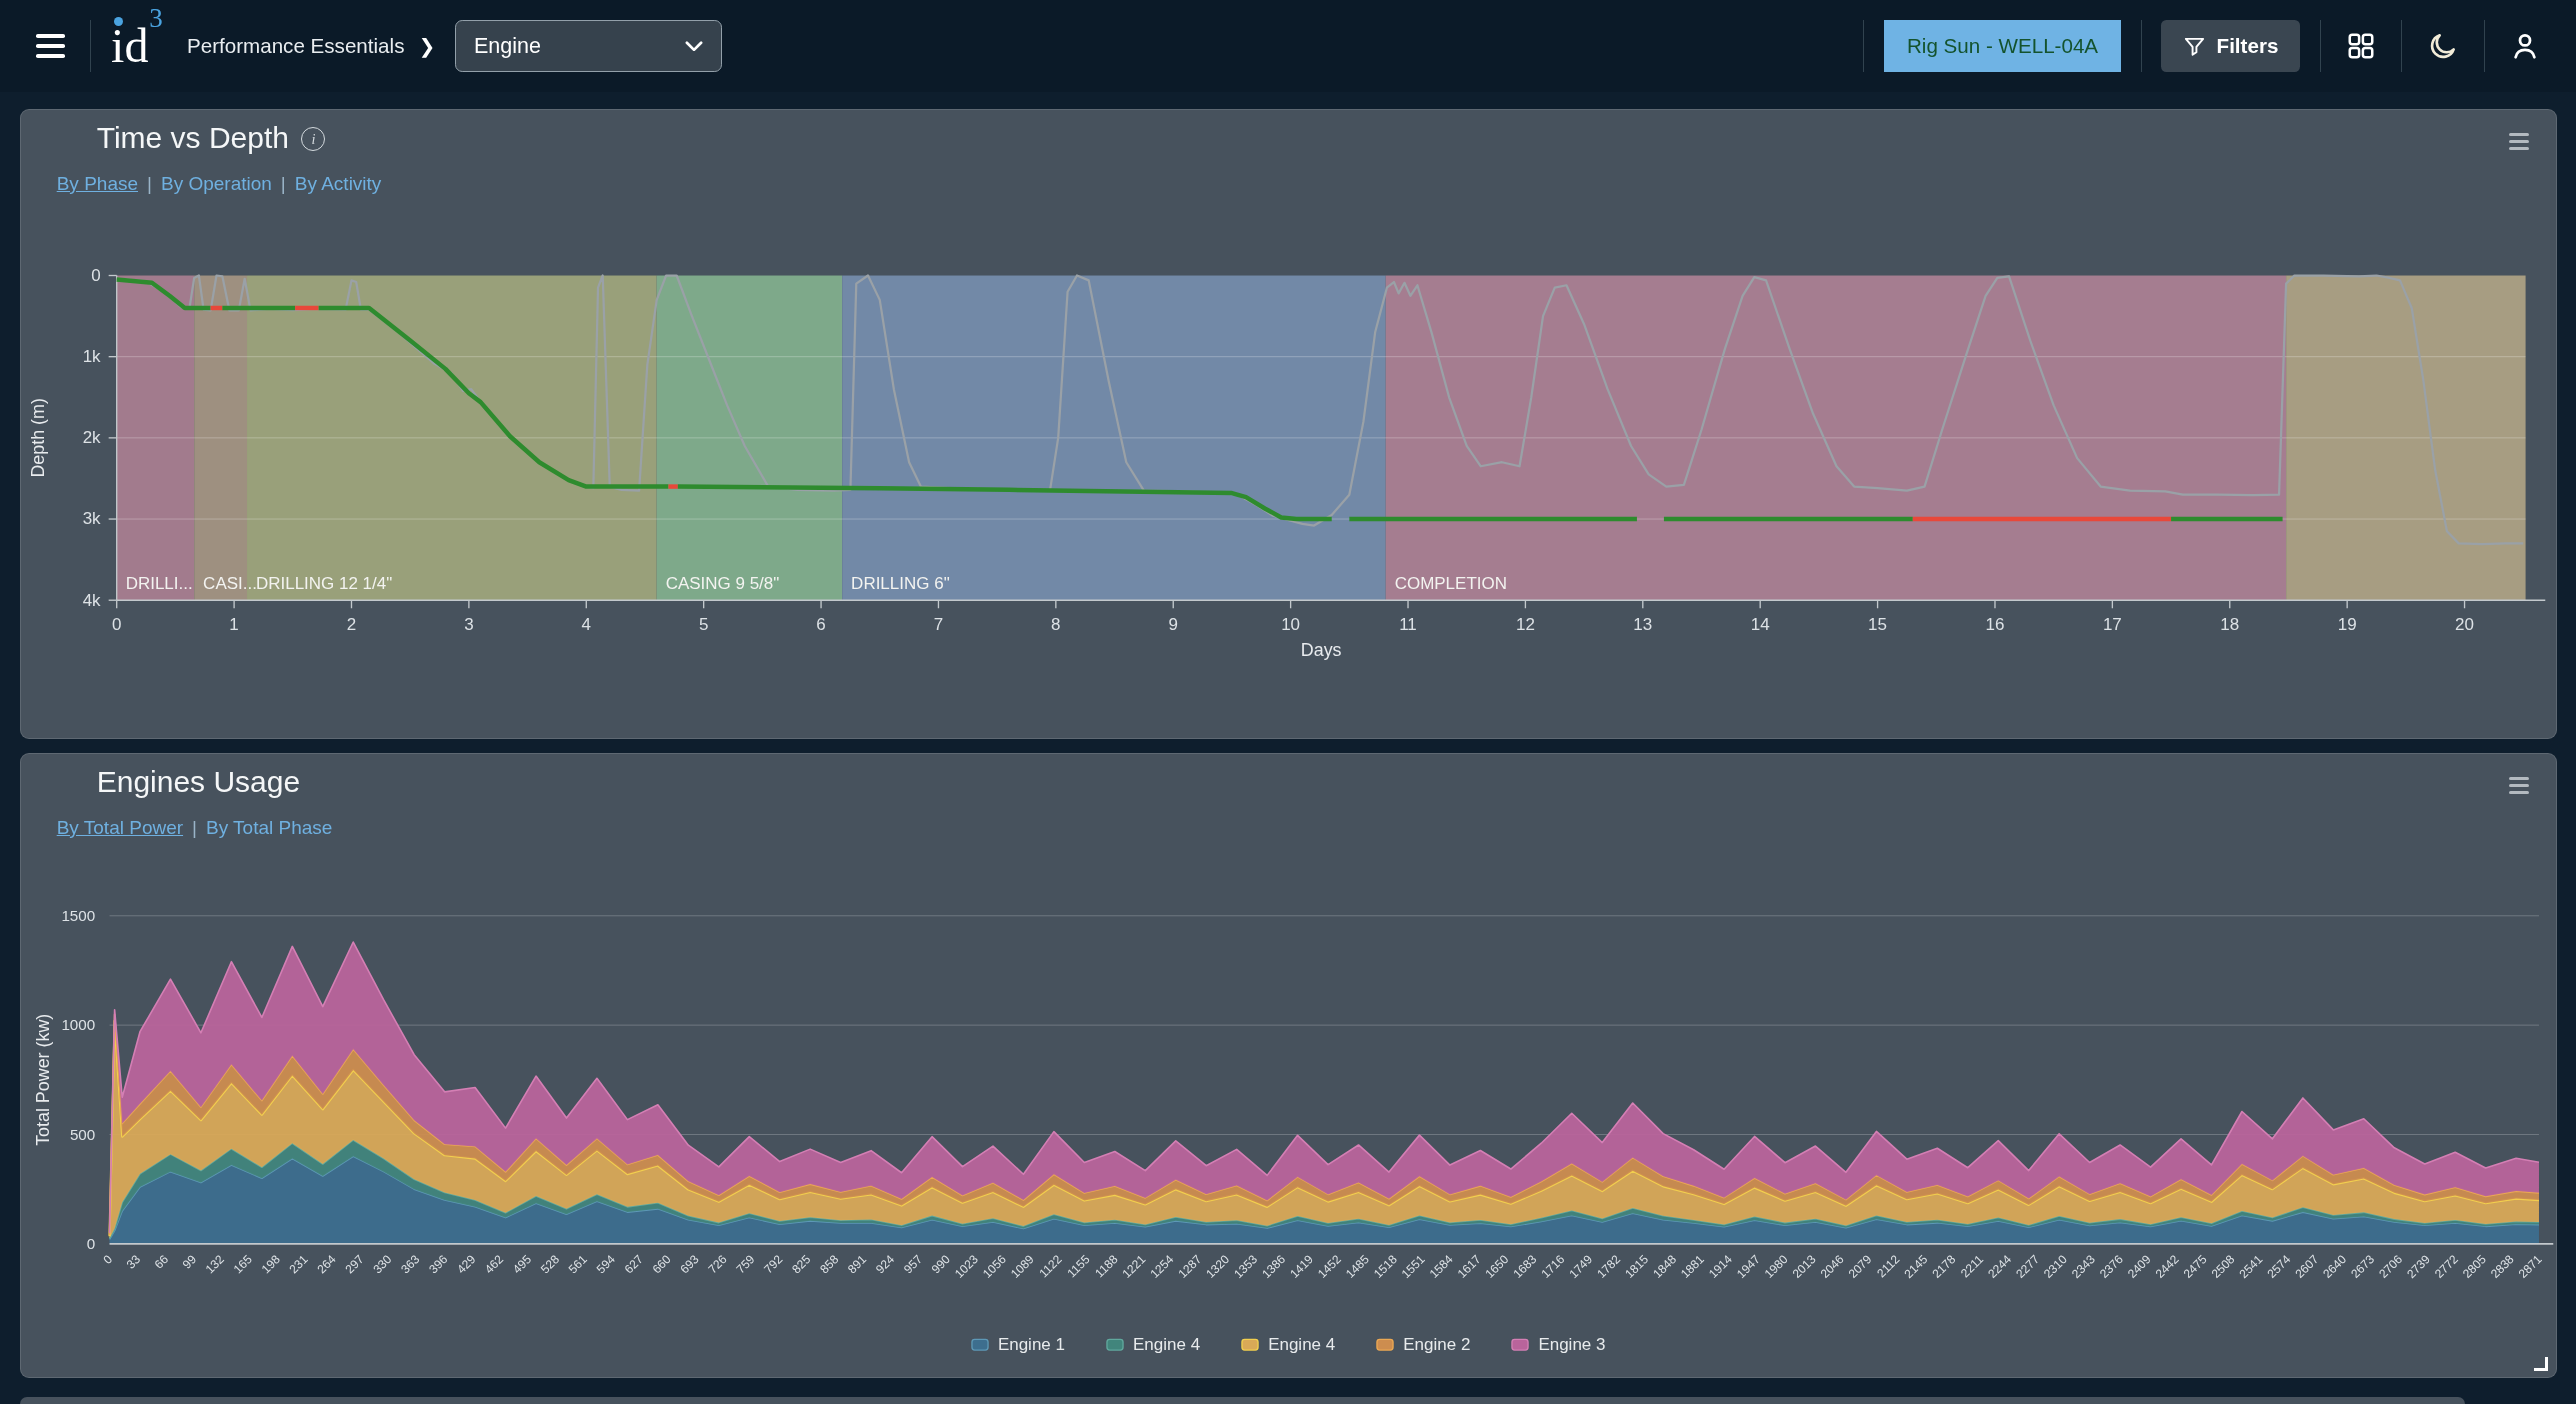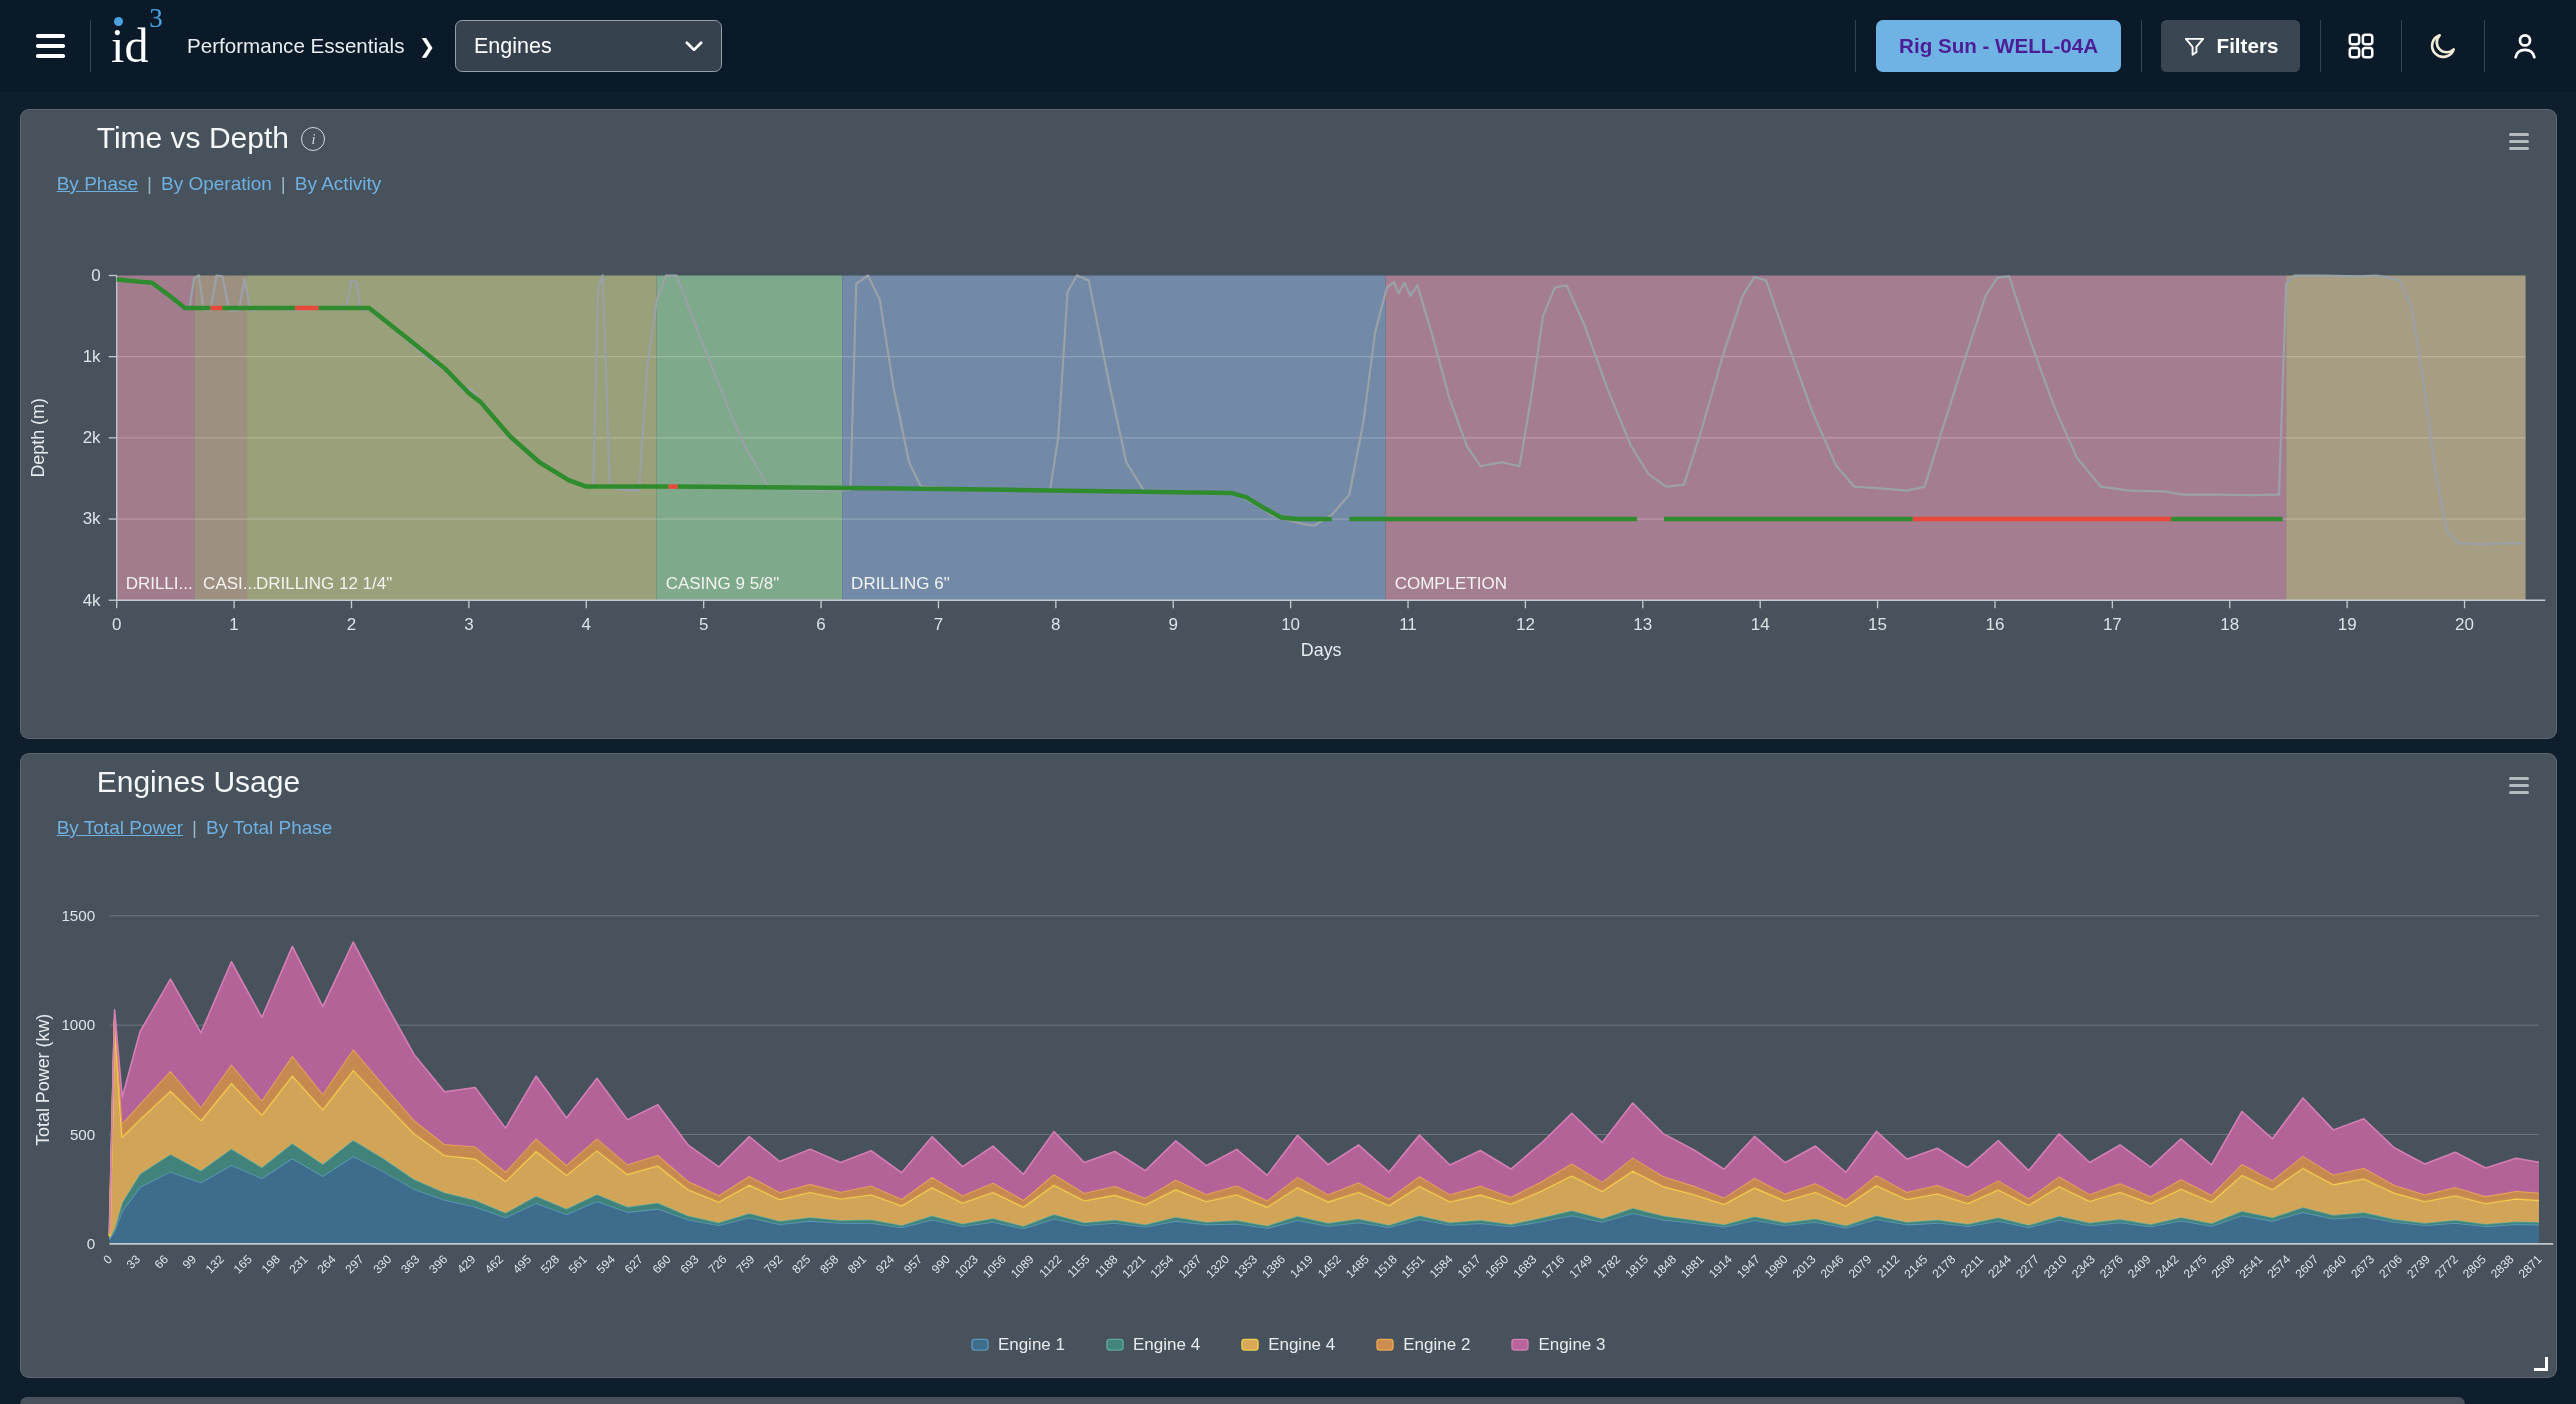--- a/index.html
+++ b/index.html
@@ -21,22 +21,22 @@
   .logo sup { color:#4aa3e0; font-size:27px; position:relative; top:-18px; left:0.9px; }
   .logo .idot { position:absolute; left:2.7px; top:-5.4px; width:9px; height:9px; border-radius:50%; background:#4aa3e0; }
   .crumb { font-size:20.6px; color:#e9edf0; }
   .crumb-chevron { font-size:19.7px; color:#ffffff; margin-left:-5.4px; }
   .select {
     width:267px; height:52px; background:#36424d; border:1.3px solid #93a0aa; border-radius:7.2px;
     display:flex; align-items:center; justify-content:space-between; padding:0 18px; font-size:21.5px; color:#ffffff; cursor:pointer;
   }
   .header-right { margin-left:auto; display:flex; align-items:center; gap:19.7px; }
   .rig-btn {
-    background:#6fb3e4; color:#4c1d95; border:none; border-radius:7px; padding:0 23px; height:52px;
-    font-size:20.6px; font-family:inherit; font-weight:700; cursor:pointer;
+    background:#6fb3e4; color:#14532d; border:none; border-radius:0; padding:0 23px; height:52px;
+    font-size:20.6px; font-family:inherit; font-weight:400; cursor:pointer;
   }
   .filters-btn {
     background:#3a4651; color:#ffffff; border:none; border-radius:5.4px; padding:0 21.5px; height:52px;
     font-size:20.6px; font-family:inherit; display:flex; align-items:center; gap:10.7px; cursor:pointer;font-weight:bold;
   }
   
   .panel {
     position:absolute; left:19.7px; width:2537px; background:#47525d;
     border-radius:9px; border:0.9px solid rgba(255,255,255,0.13);
   }
@@ -79,21 +79,21 @@
         <i></i>
       </span>
   </button>
   <div class="vdiv"></div>
   <div class="logo">
     <span class="idot"></span><span>id</span><sup>3</sup>
   </div>
   <div class="crumb">Performance Essentials</div>
   <div class="crumb-chevron">❯</div>
   <div class="select">
-    <span>Engines</span>
+    <span>Engine</span>
     <svg width="18" height="10.7" viewBox="0 0 20 12">
       <polyline points="2,2 10,10 18,2" fill="none" stroke="#ffffff" stroke-width="3" stroke-linecap="round" stroke-linejoin="round"></polyline>
     </svg>
   </div>
   <div class="header-right">
     <div class="vdiv"></div>
     <button class="rig-btn">Rig Sun - WELL-04A</button>
     <div class="vdiv"></div>
     <button class="filters-btn">
       <svg width="23" height="23" viewBox="0 0 24 24">

